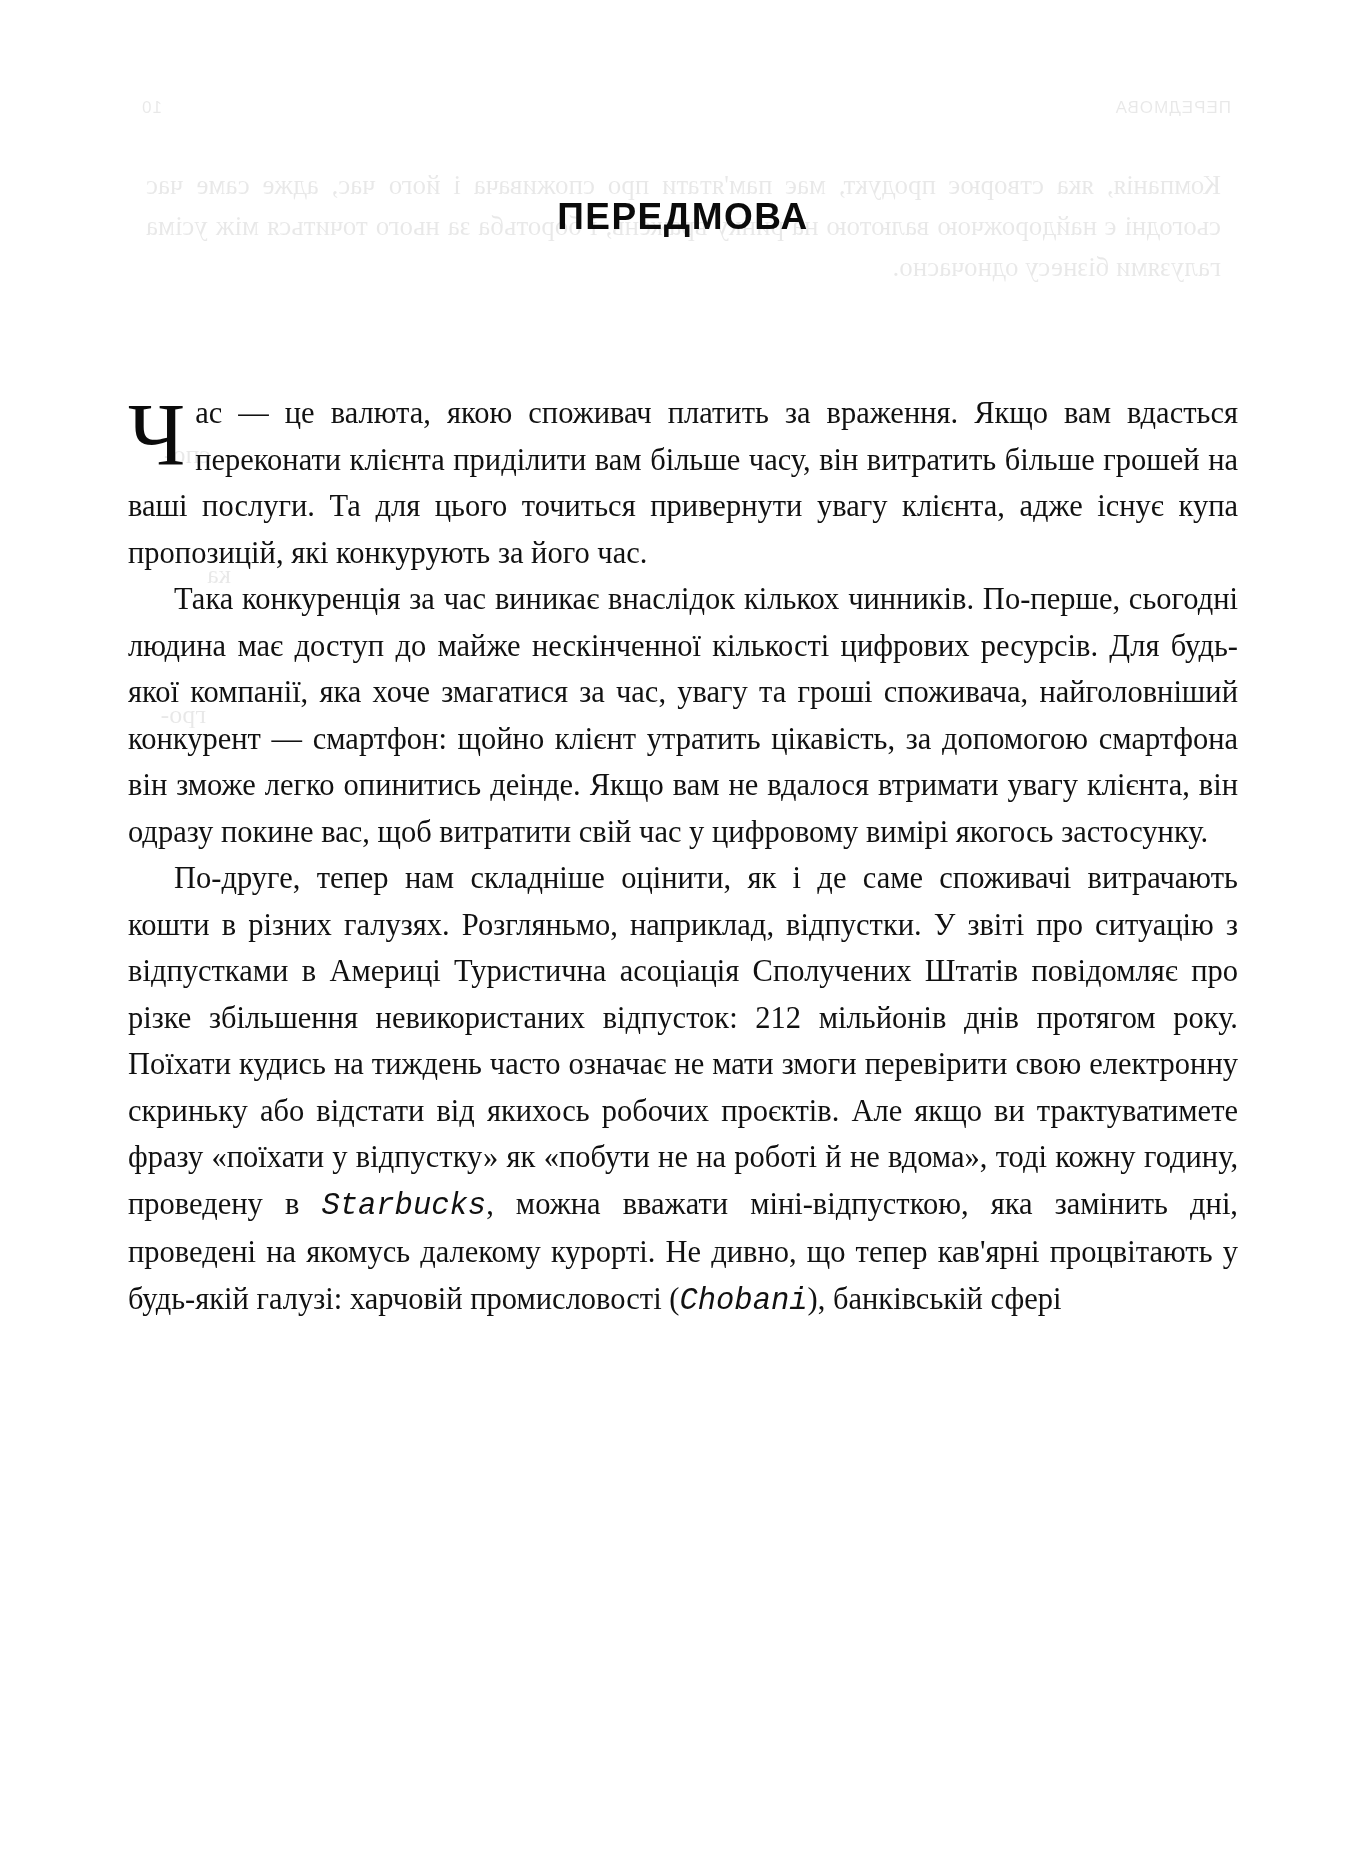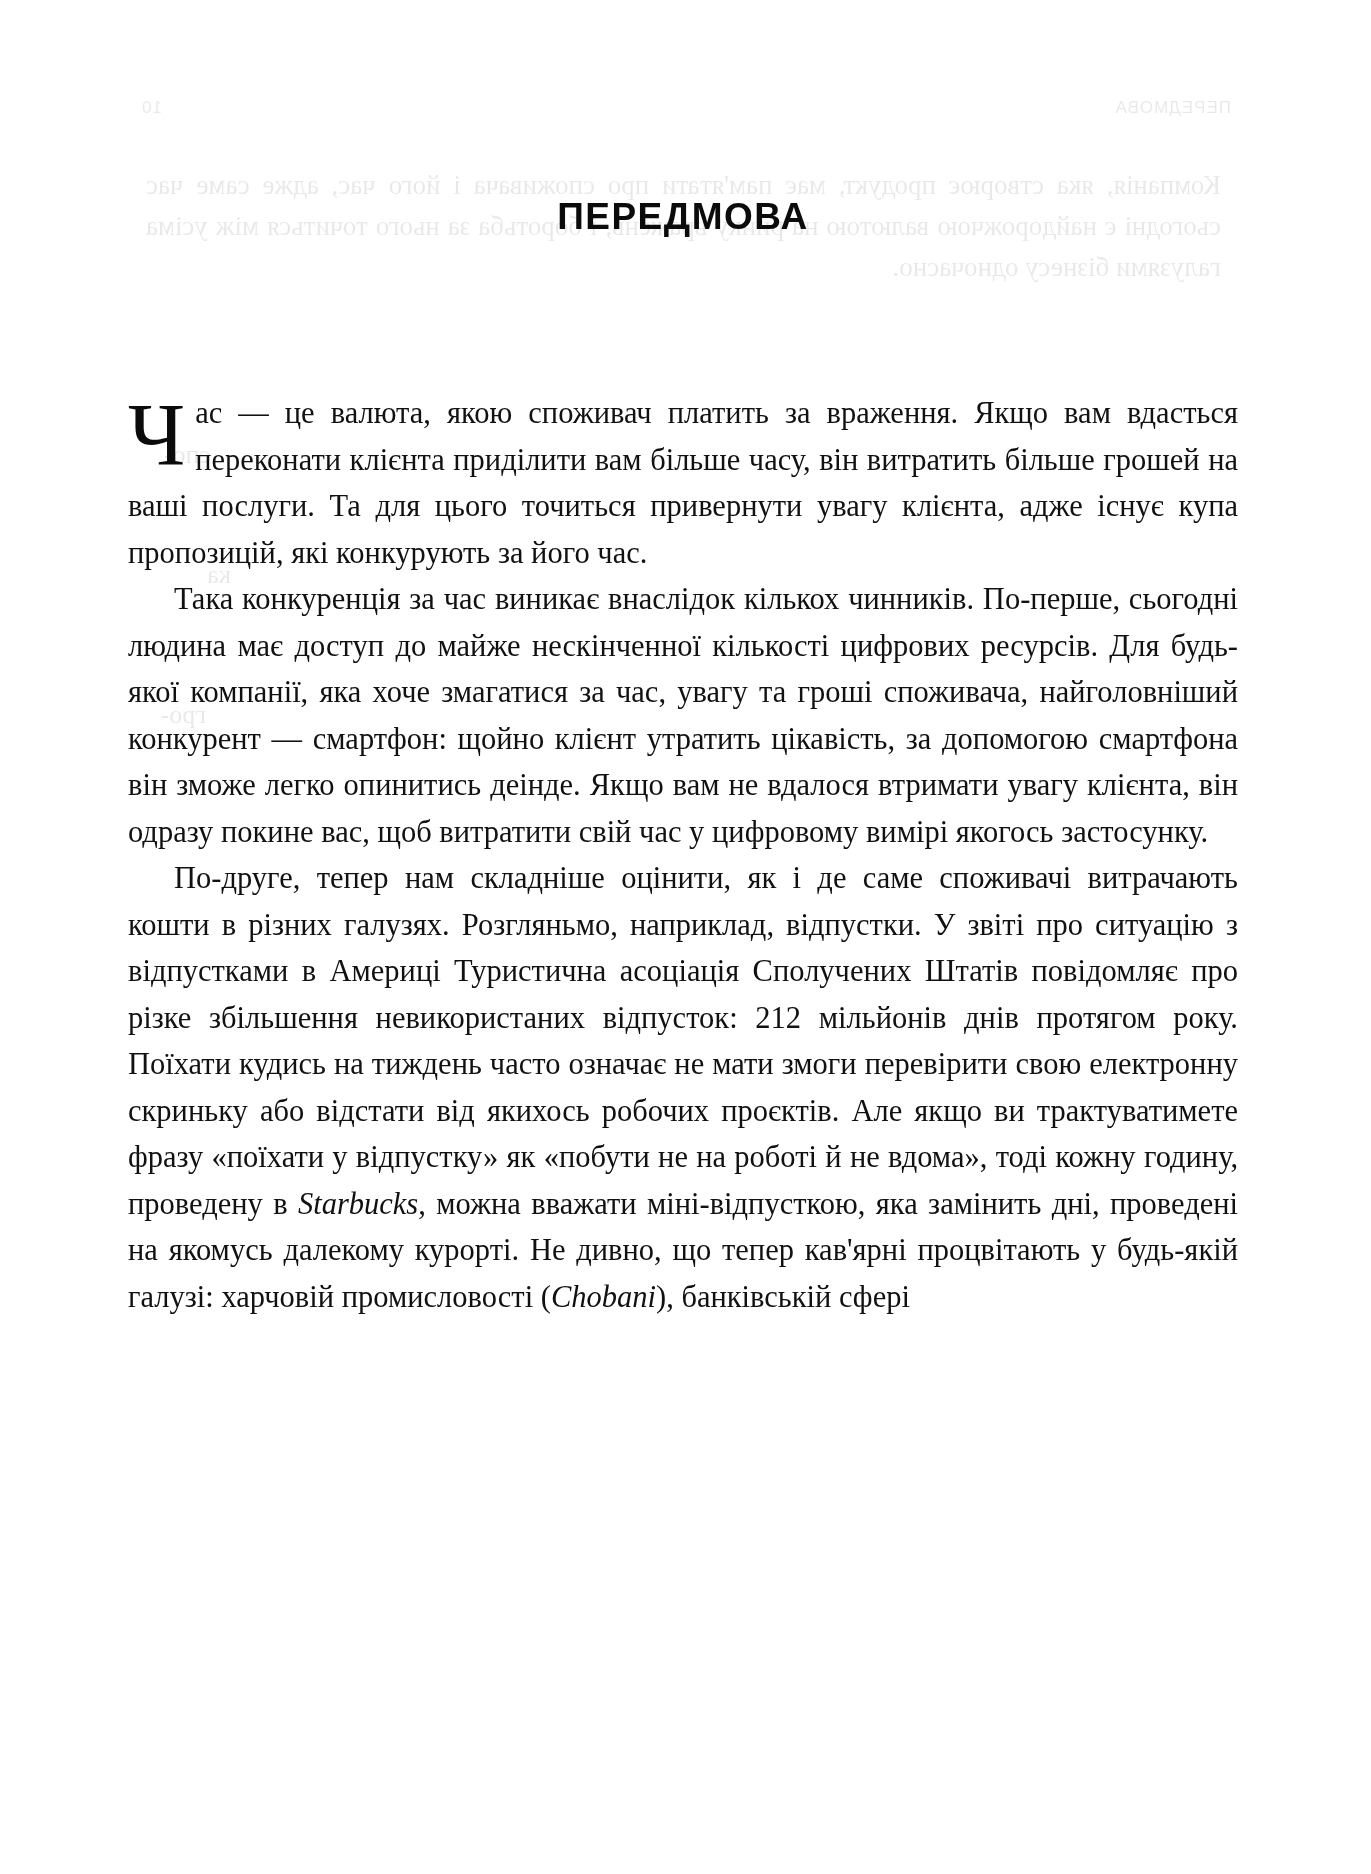--- a/index.html
+++ b/index.html
@@ -110,20 +110,21 @@
     font-weight: normal;
     font-size: 88px;
     line-height: 74px;
     padding: 6px 10px 0 0;
     margin-top: 2px;
     color: #0b0b0b;
   }
 
   em.title-italic {
     font-style: italic;
+    font-family: Liberation Mono, monospace;
   }
 </style>
 </head>
 <body>
 
 <div class="page">
 
   <div class="ghost-layer">
     <div class="ghost-running-head">
       <span>ПЕРЕДМОВА</span>

